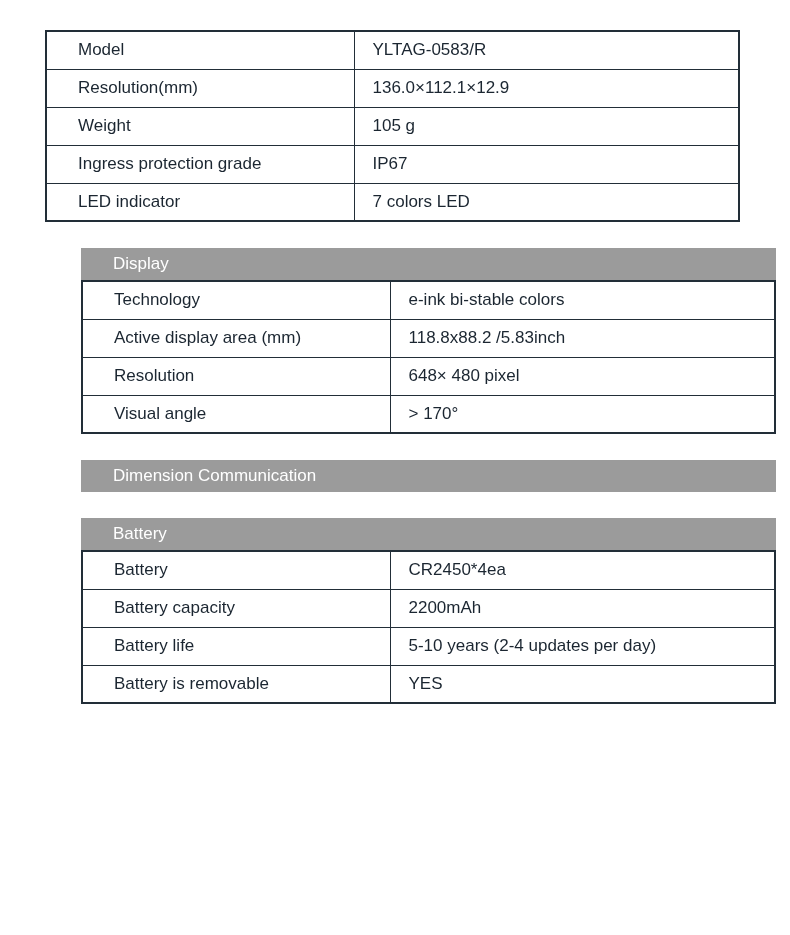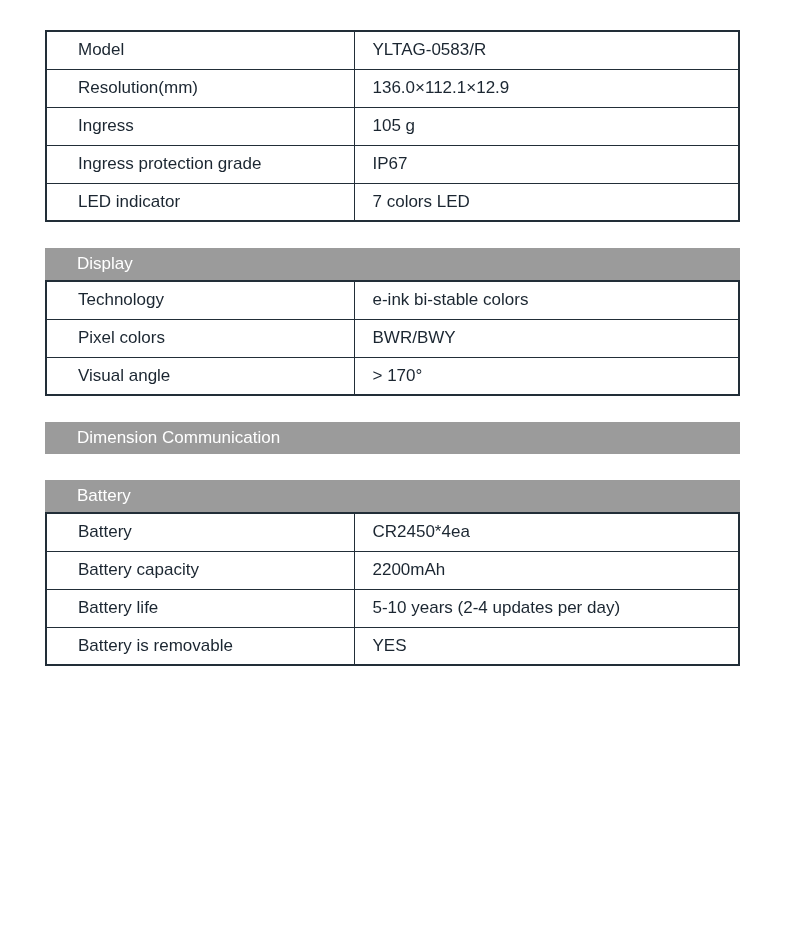--- a/index.html
+++ b/index.html
@@ -13,21 +13,21 @@
   }
   .page { padding: 30px 50px 0 45px; }
   .title {
     font-size: 27px;
     font-weight: bold;
     color: var(--title_color, #16222e);
     margin-bottom: 22px;
     letter-spacing: 0.2px;
   }
   .section { width: 695px; }
-  .section + .section { margin-top: 26px; }
+  .section + .section { margin-top: 26px; margin-left: 36px; }
   .section-header {
     height: 32px;
     background: var(--header_bg, #9b9b9b);
     color: var(--header_text, #ffffff);
     font-size: 17px;
     display: flex;
     align-items: center;
     padding-left: 32px;
   }
   table.spec-table {
@@ -59,21 +59,21 @@
       <tbody>
         <tr>
           <td class="label">Model</td>
           <td class="value">YLTAG-0583/R</td>
         </tr>
         <tr>
           <td class="label">Resolution(mm)</td>
           <td class="value">136.0×112.1×12.9</td>
         </tr>
         <tr>
-          <td class="label">Ingress</td>
+          <td class="label">Weight</td>
           <td class="value">105 g</td>
         </tr>
         <tr>
           <td class="label">Ingress protection grade</td>
           <td class="value">IP67</td>
         </tr>
         <tr>
           <td class="label">LED indicator</td>
           <td class="value">7 colors LED</td>
         </tr>
@@ -83,22 +83,26 @@
 
   <div class="section">
     <div class="section-header">Display</div>
     <table class="spec-table">
       <tbody>
         <tr>
           <td class="label">Technology</td>
           <td class="value">e-ink bi-stable colors</td>
         </tr>
         <tr>
-          <td class="label">Pixel colors</td>
-          <td class="value">BWR/BWY</td>
+          <td class="label">Active display area (mm)</td>
+          <td class="value">118.8x88.2 /5.83inch</td>
+        </tr>
+        <tr>
+          <td class="label">Resolution</td>
+          <td class="value">648× 480 pixel</td>
         </tr>
         <tr>
           <td class="label">Visual angle</td>
           <td class="value">&gt; 170°</td>
         </tr>
       </tbody>
     </table>
   </div>
 
   <div class="section">

